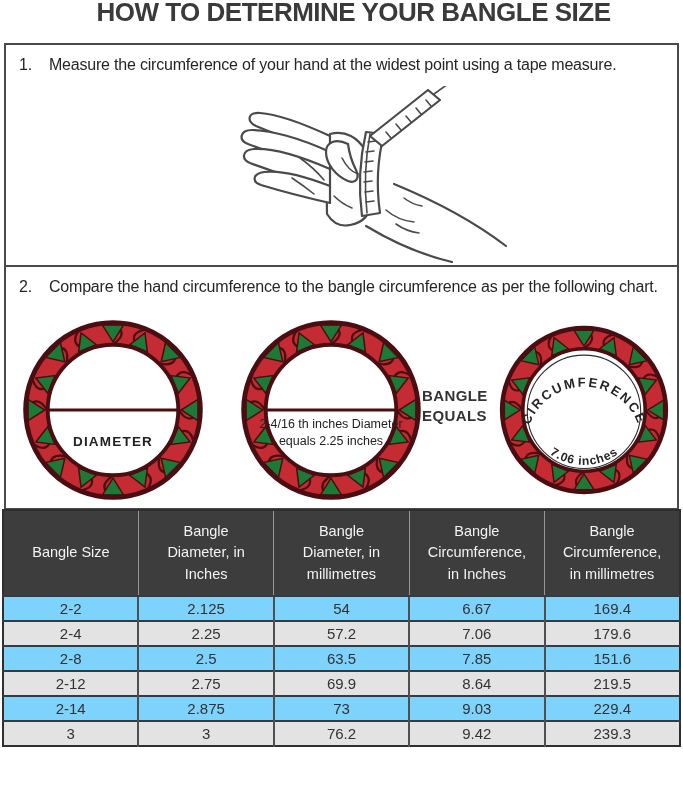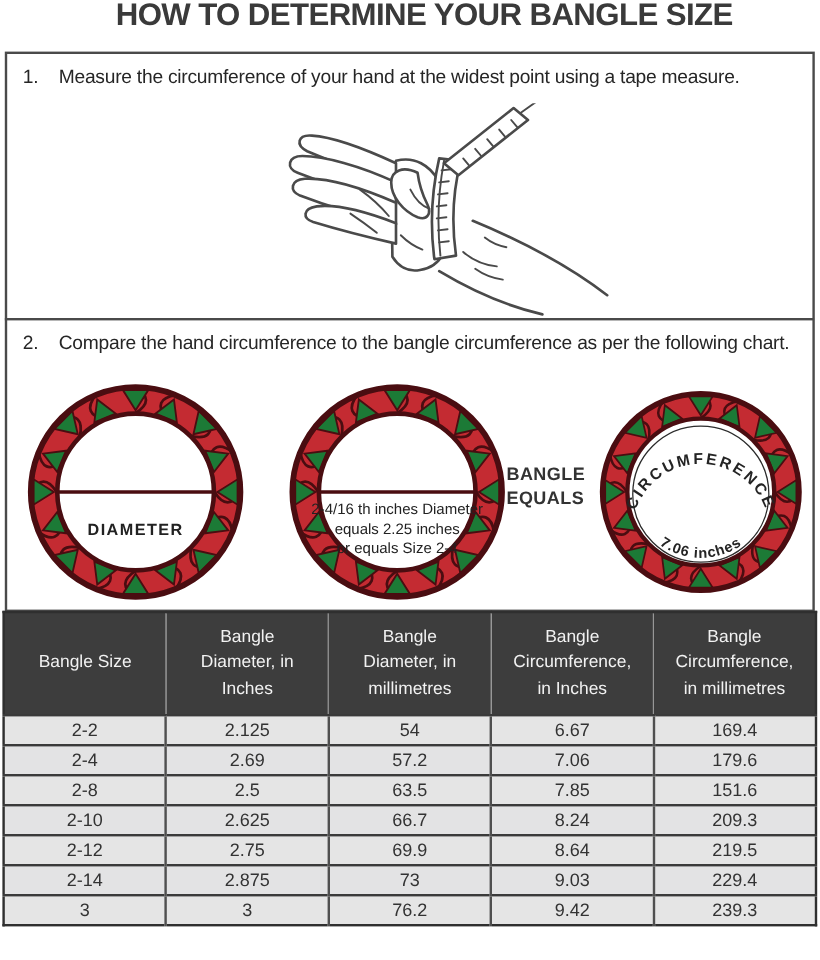--- a/index.html
+++ b/index.html
@@ -32,21 +32,21 @@
   .arctext{fill:#242424;font-family:"Liberation Sans",sans-serif;font-weight:bold;}
   .arctext.top{font-size:14.5px;letter-spacing:2.4px;}
   .arctext.bot{font-size:13.5px;letter-spacing:0.8px;}
 
   .sizetable{position:absolute;top:509px;left:2px;width:679px;border-collapse:collapse;
         table-layout:fixed;text-align:center;border:2px solid #2f2f2f;}
   .sizetable thead th{background:#3d3d3d;color:#f2f2f2;font-weight:400;font-size:14.5px;
         height:84px;vertical-align:middle;white-space:pre-line;line-height:1.45;padding:0;}
   .sizetable th + th{border-left:1px solid #979797;}
   .sizetable tbody td{height:23px;line-height:23px;padding:0;font-size:15px;color:#333;
-        border-top:2px solid #3a3a3a;background:#e5e5e5;}
+        border-top:2px solid #3a3a3a;background:#7dd3fc;}
   .sizetable td + td{border-left:2px solid #4f4f4f;}
   .sizetable tbody tr:nth-child(even) td{background:#e3e3e4;}
 </style>
 </head>
 <body>
 
 <div class="page">
 
   <h1 class="page-title">HOW TO DETERMINE YOUR BANGLE SIZE</h1>
 
@@ -184,21 +184,20 @@
             <polygon points="90,30.5 110,30.5 100,13" fill="#1c7a36" stroke="#4a0d11" stroke-width="1.6" transform="rotate(292.5 100 100)"></polygon>
             <polygon points="90,30.5 110,30.5 100,13" fill="#1c7a36" stroke="#4a0d11" stroke-width="1.6" transform="rotate(337.5 100 100)"></polygon>
             <circle cx="100" cy="100" r="91" fill="none" stroke="#4a0d11" stroke-width="5"></circle>
             <circle cx="100" cy="100" r="68" fill="none" stroke="#4a0d11" stroke-width="4"></circle>
             <line x1="31" y1="100" x2="169" y2="100" stroke="#4a0d11" stroke-width="3"></line>
           </g>
       </svg>
       <div class="ring-caption">
         <div>2-4/16 th inches Diameter</div>
         <div>equals 2.25 inches</div>
-        <div>or equals Size 2-4</div>
       </div>
     </div>
 
     <div class="equals-label">
       <div>BANGLE</div>
       <div>EQUALS</div>
     </div>
 
     <div class="ringwrap r3">
       <svg viewBox="0 0 200 200">
@@ -275,40 +274,33 @@
     <tbody id="table-body">
         <tr>
           <td>2-2</td>
           <td>2.125</td>
           <td>54</td>
           <td>6.67</td>
           <td>169.4</td>
         </tr>
         <tr>
           <td>2-4</td>
-          <td>2.69</td>
+          <td>2.25</td>
           <td>57.2</td>
           <td>7.06</td>
           <td>179.6</td>
         </tr>
         <tr>
           <td>2-8</td>
           <td>2.5</td>
           <td>63.5</td>
           <td>7.85</td>
           <td>151.6</td>
         </tr>
         <tr>
-          <td>2-10</td>
-          <td>2.625</td>
-          <td>66.7</td>
-          <td>8.24</td>
-          <td>209.3</td>
-        </tr>
-        <tr>
           <td>2-12</td>
           <td>2.75</td>
           <td>69.9</td>
           <td>8.64</td>
           <td>219.5</td>
         </tr>
         <tr>
           <td>2-14</td>
           <td>2.875</td>
           <td>73</td>

